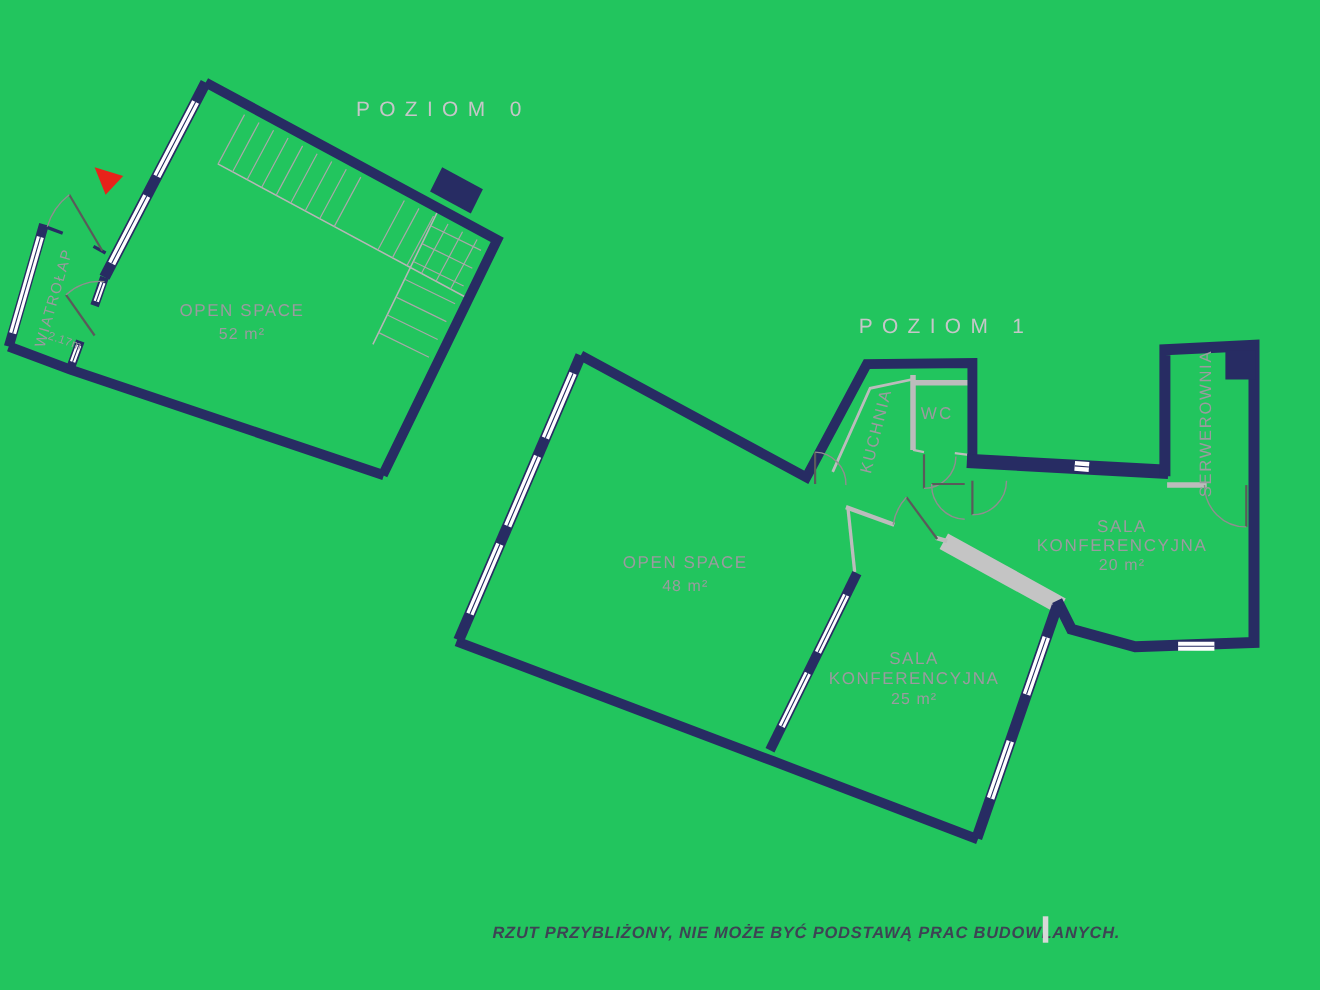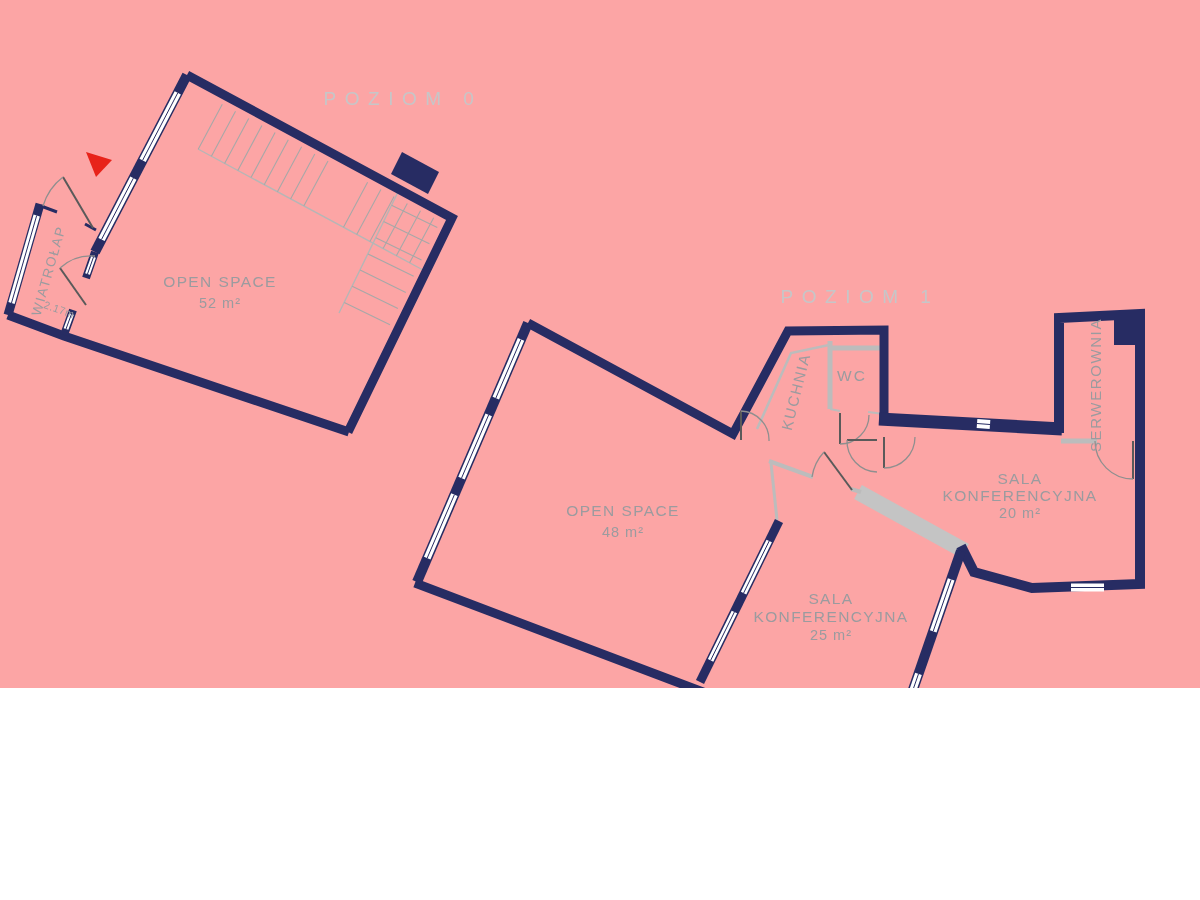--- a/index.html
+++ b/index.html
@@ -1,16 +1,16 @@
 <!DOCTYPE html>
 <html style="--wall-navy: #272c63; --wall-gray: #bcbcbc; --band-gray: #c4c4c4; --title-gray: #c6c6c8; --label-gray: #9b9b9f; --stair-gray: #a8a8a8; --stair-edge: #b6b6b6; --door-gray: #8f8f8f; --door-leaf: #5a5a5a; --red-marker: #e8231a; --note-color: #3e4354; --caret-gray: #d8d8d8;"><head>
 <meta charset="utf-8">
 <style>
   html,body{margin:0;padding:0;background:#ffffff;}
-  .canvas{position:relative;width:1200px;height:688px;background:#fca5a5;overflow:hidden;
+  .canvas{position:relative;width:1200px;height:900px;background:#22c55e;overflow:hidden;
           font-family:"Liberation Sans","DejaVu Sans",sans-serif;}
   svg{position:absolute;left:0;top:0;}
 
   
   .wall-navy{stroke:var(--wall-navy);fill:none;stroke-linejoin:miter;}
   .fill-navy{fill:var(--wall-navy);stroke:none;}
   .win-base{stroke:var(--wall-navy);fill:none;}
   .win-glass{stroke:#ffffff;fill:none;}
   .win-mullion{stroke:var(--wall-navy);stroke-width:1;fill:none;}
   .gray-wall{stroke:var(--wall-gray);fill:none;}

